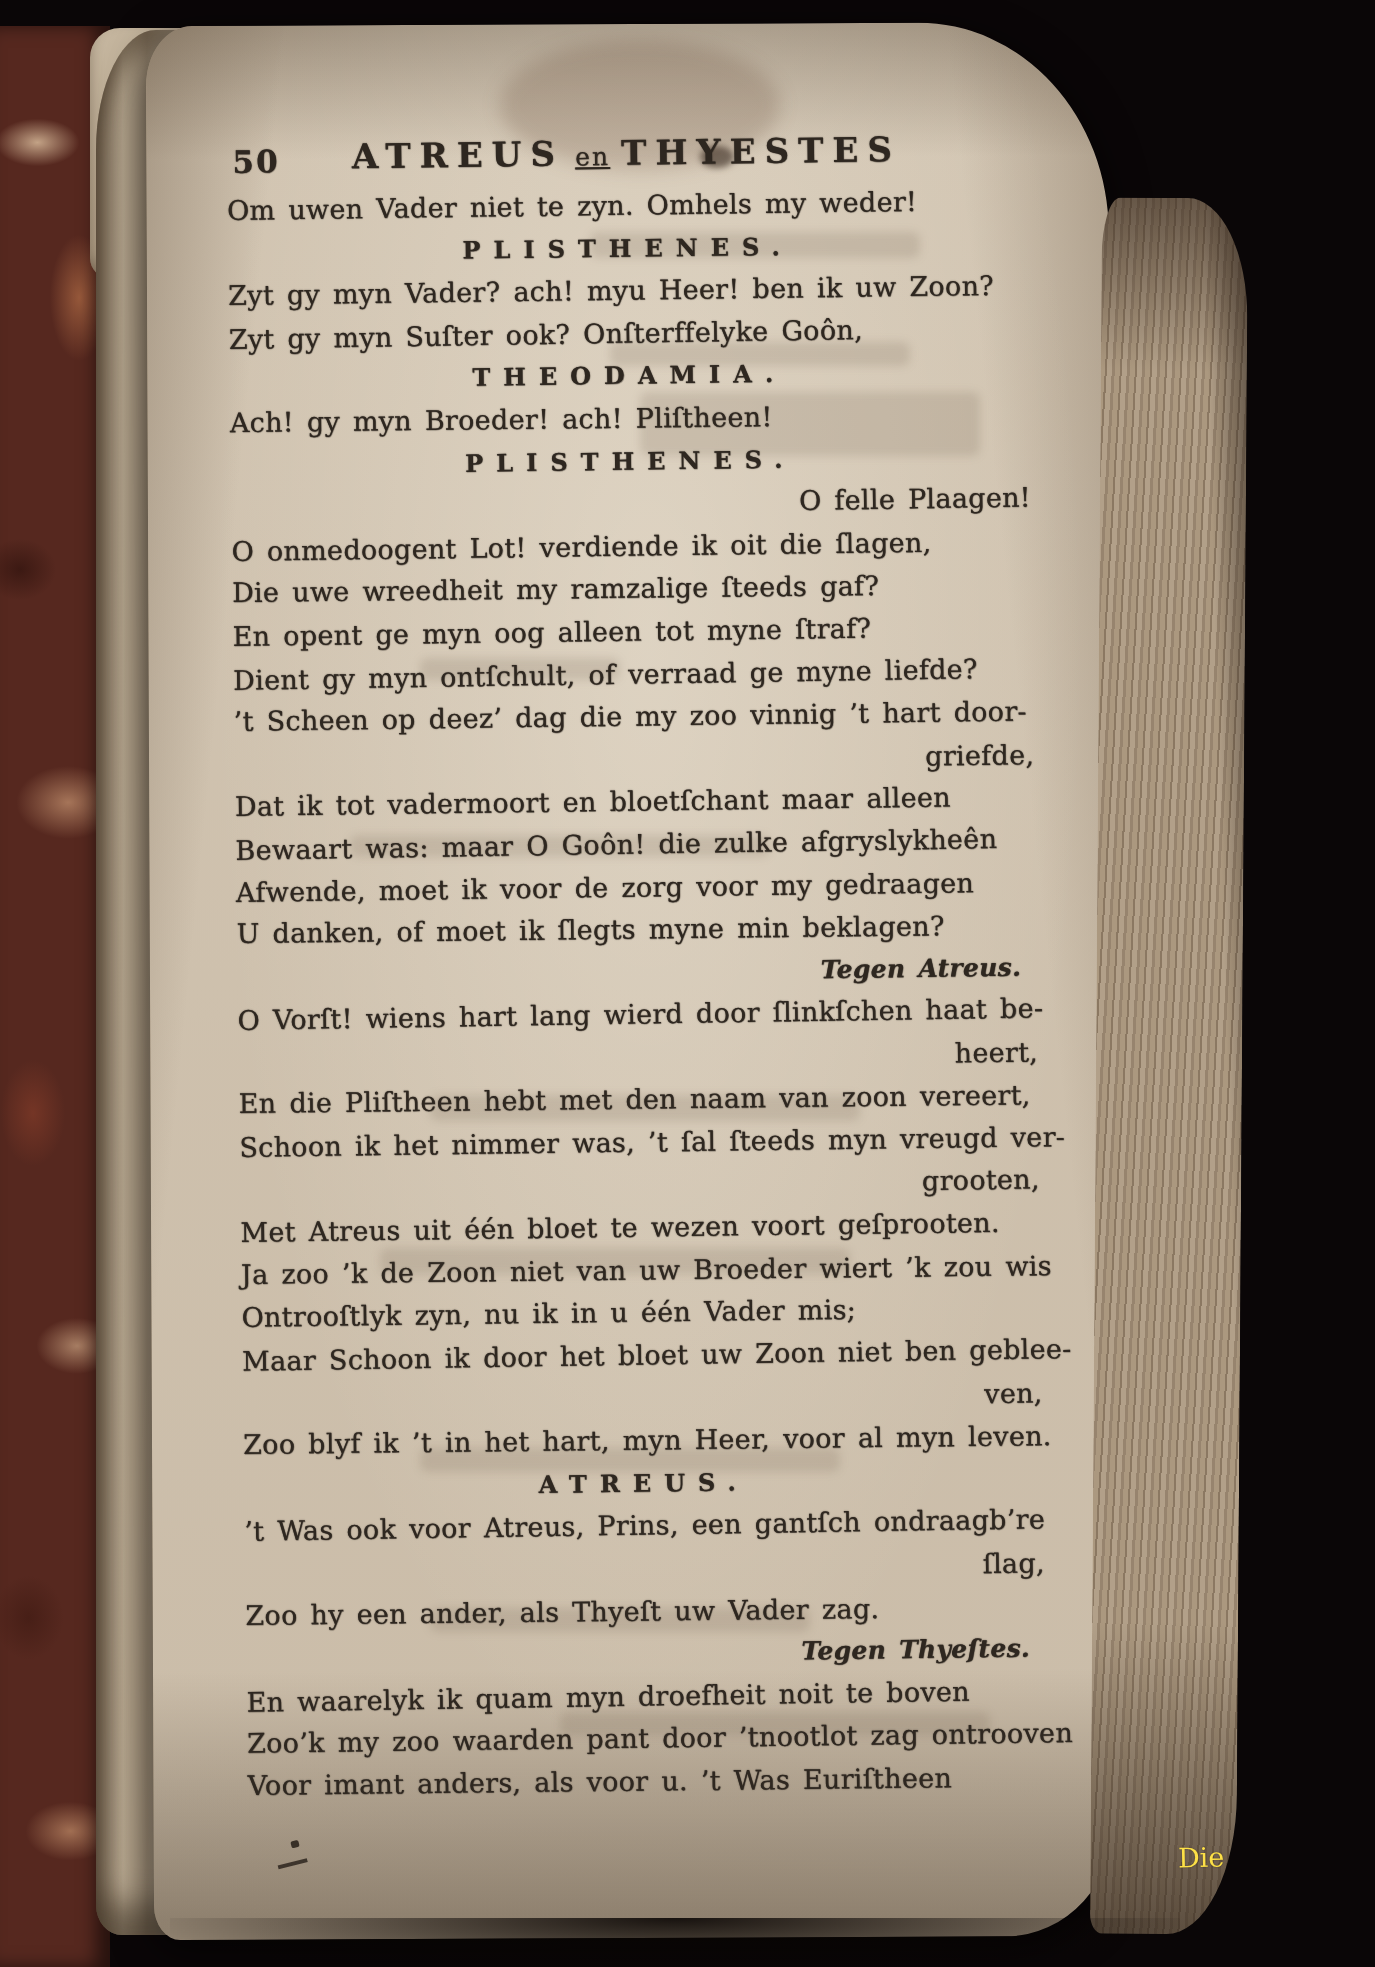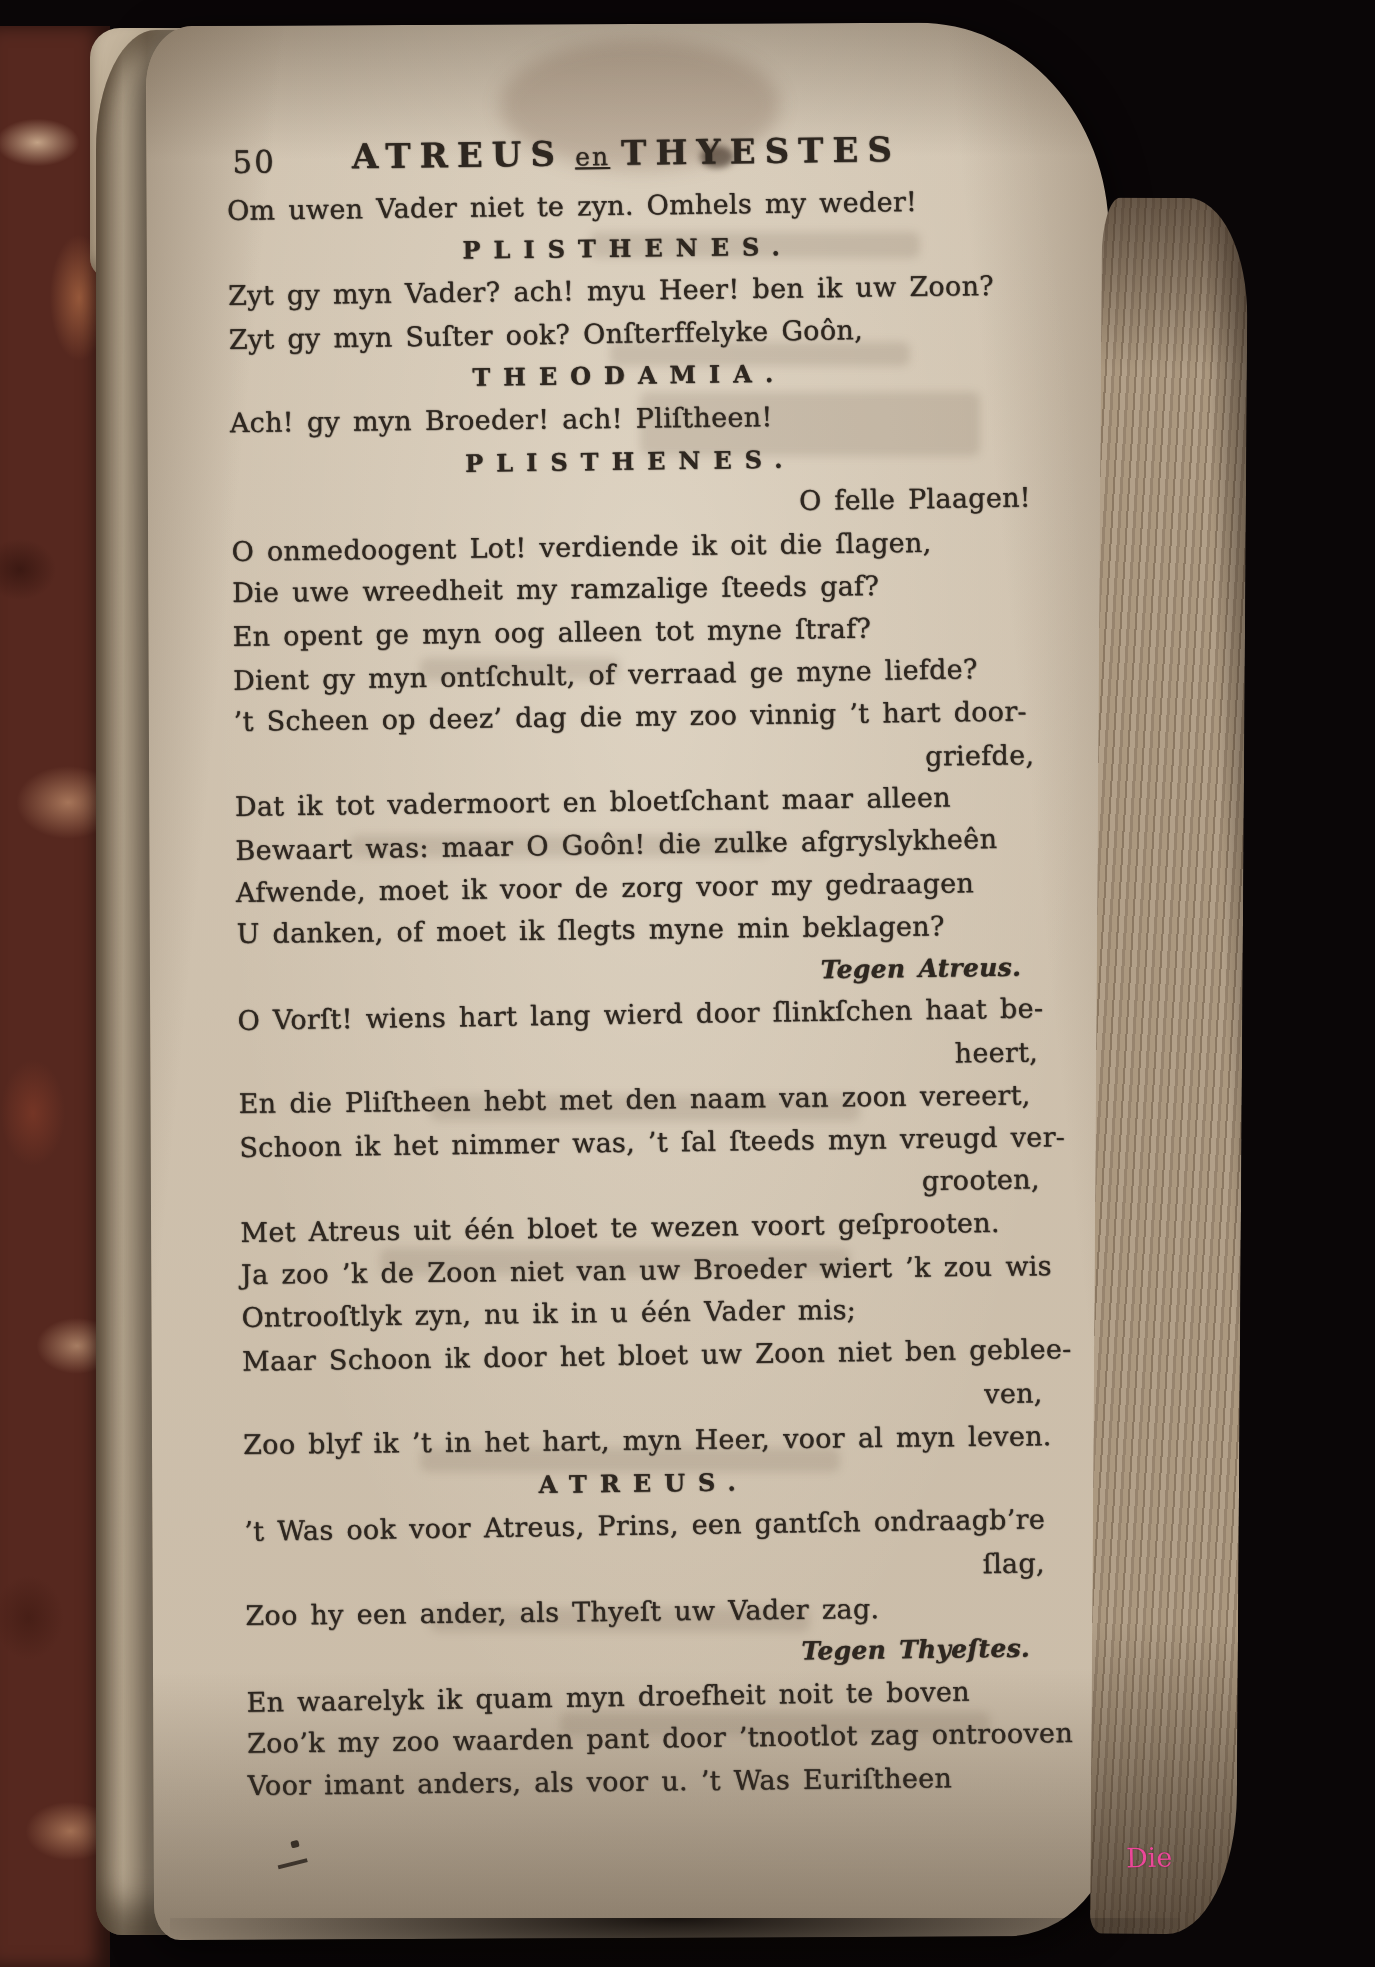--- a/index.html
+++ b/index.html
@@ -58,33 +58,33 @@
   .stain{position:absolute;border-radius:50%;filter:blur(9px);background:rgba(88,60,40,.20);}
   .spot {position:absolute;border-radius:50%;filter:blur(3px);background:rgba(40,26,16,.55);}
   .ghost{position:absolute;filter:blur(4px);background:rgba(104,90,72,.17);border-radius:8px;}
 
   
   .textblock{position:absolute;left:226px;top:130px;width:800px;
     transform:rotate(-.75deg);transform-origin:0 0;
     color:#2e2720;
     text-shadow:0 0 1.3px rgba(46,39,32,.85),.5px .6px 0 rgba(46,39,32,.3);}
   .header{position:relative;height:60px;}
-  .pageno{position:absolute;left:6px;top:14px;font-size:31px;font-weight:normal;letter-spacing:2px;}
+  .pageno{position:absolute;left:6px;top:14px;font-size:31px;font-weight:bold;letter-spacing:2px;}
   .title{position:absolute;left:0;right:0;top:8px;text-align:center;white-space:nowrap;}
   .title .big{font-size:34px;letter-spacing:9px;font-weight:bold;}
   .title .small{font-size:25px;letter-spacing:2px;padding:0 6px;text-decoration:underline;}
   .lines{position:relative;}
   .line{height:42.6px;line-height:42.6px;font-size:27px;white-space:nowrap;word-spacing:4px;letter-spacing:.3px;}
   .line.right{text-align:right;}
   .line.speaker{text-align:center;letter-spacing:13px;font-size:24px;font-weight:bold;}
   .line.direction{text-align:right;font-style:italic;font-size:25px;padding-right:16px;font-weight:bold;}
   .line:nth-child(4n){transform:rotate(-.14deg);}
   .line:nth-child(4n+2){transform:rotate(.12deg);}
 
-  .catchword{position:absolute;left:1126px;top:1842px;font-size:27px;color:#ec4899;
+  .catchword{position:absolute;left:1178px;top:1842px;font-size:27px;color:#fde047;
     transform:rotate(-1deg);text-shadow:0 0 1.3px rgba(46,39,32,.85);}
   .ink-mark{position:absolute;left:276px;top:1848px;width:30px;height:14px;transform:rotate(-14deg);
     border-bottom:4px solid rgba(38,30,24,.8);}
   .ink-mark::before{content:"";position:absolute;left:18px;top:-6px;width:8px;height:7px;
     background:rgba(38,30,24,.85);border-radius:2px;}
 </style>
 </head>
 <body>
 
 <div id="stage">

